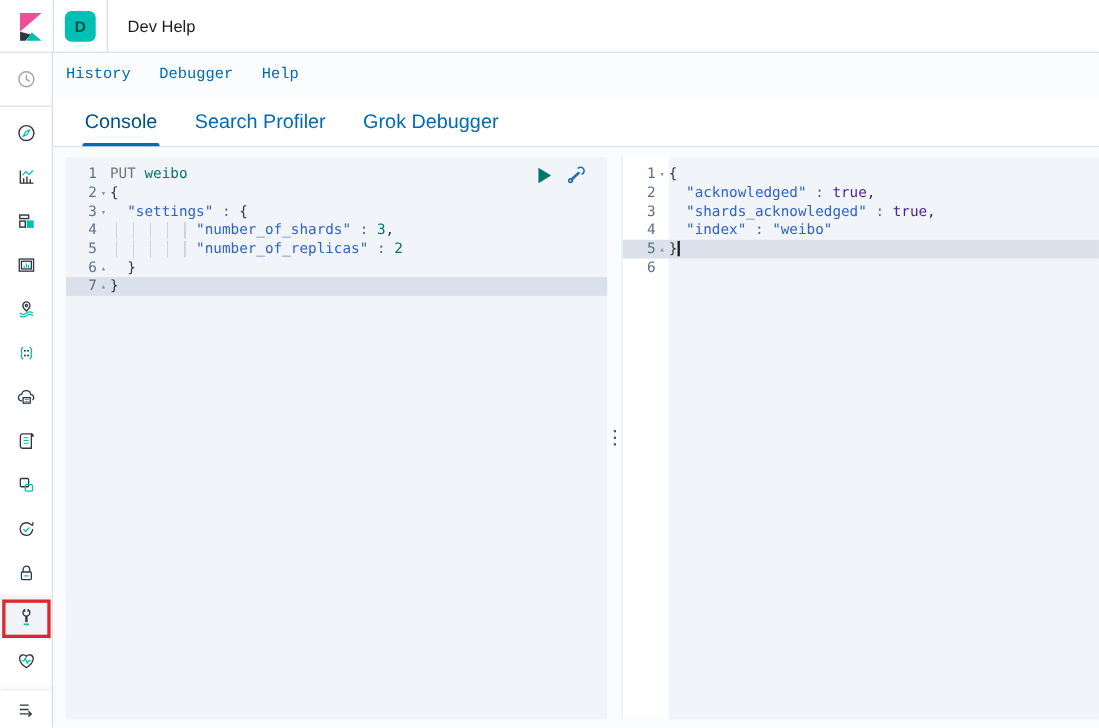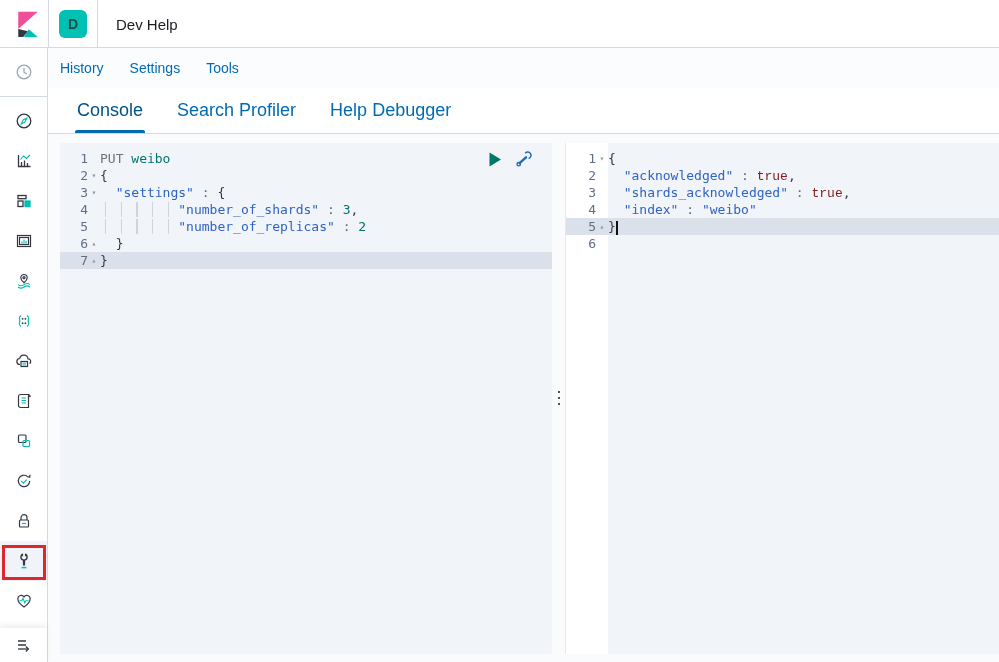--- a/index.html
+++ b/index.html
@@ -25,21 +25,21 @@
   .sidebar-bottom { position:absolute; left:0; bottom:0; width:47px; height:34px; background:#fff;
     box-shadow:0 -3px 5px rgba(52,55,65,.08); display:flex; align-items:center; justify-content:center; }
   .annotation-box { position:absolute; left:2px; top:497px; width:44px; height:35px;
     border:3px solid #e0262d; z-index:5; pointer-events:none; }
   .devtools-bg { background:#f0f3f7; }
 
   
   .main { position:absolute; left:48px; top:48px; width:951px; height:614px; background:#fafbfd; }
   .menubar { position:absolute; left:0; top:0; width:100%; height:40px; background:#fbfcfe;
     display:flex; align-items:center; padding-left:12px; gap:26px; }
-  .menu-link { color:#006bb4; font-size:14px; cursor:pointer; }
+  .menu-link { color:#006bb4; font-size:14px; cursor:pointer;font-family:Liberation Mono, monospace; }
   .tabbar { position:absolute; left:0; top:40px; width:100%; height:46px; background:#fff;
     border-bottom:1px solid #d3dae6; display:flex; padding-left:27px; gap:30px; }
   .tab { position:relative; height:100%; display:flex; align-items:center; font-size:18px;
     color:#006bb4; cursor:pointer; padding:0 2px; }
   .tab.active { color:#00518a; font-weight:500; }
   .tab.active::after { content:''; position:absolute; left:0; right:0; bottom:0; height:3px;
     background:#006bb4; border-radius:2px 2px 0 0; }
 
   
   .workspace { position:absolute; left:0; top:86px; width:951px; height:528px; background:#fafbfd; }
@@ -53,21 +53,21 @@
   .code-line.active { background:#dbe1ea; }
   .gut { display:flex; align-items:center; flex:0 0 40px; }
   .panel-resp .gut { flex:0 0 42px; }
   .lnum { flex:1; text-align:right; color:#5f7086; }
   .fold { width:12px; text-align:center; font-size:8px; color:#8c96a6; cursor:pointer; }
   .code { white-space:pre; flex:1; color:#343741; }
   .tok-method { color:#737373; }
   .tok-url { color:#00756b; }
   .tok-string { color:#2f63c4; }
   .tok-number { color:#00716b; }
-  .tok-bool { color:#7f1d1d;font-family:Liberation Mono, monospace; }
+  .tok-bool { color:#4c1d95; }
   .tok-colon { color:#5f6b7a; }
   .tok-punct { color:#343741; }
   .tok-plain { color:#343741; }
   .tok-indent { background-image:repeating-linear-gradient(90deg, transparent 0 5px,
     #ccd4df 5px 6.2px, transparent 6.2px 15.66px); }
   .cursor { display:inline-block; width:2px; height:14px; background:#111; vertical-align:middle;
     margin-left:0; }
 
   .editor-actions { position:absolute; top:7px; right:20px; display:flex; gap:10px; z-index:3; }
   .action-btn { width:18px; height:18px; display:flex; align-items:center; justify-content:center;
@@ -251,28 +251,28 @@
         <path d="M10.8 10.6 13.4 13l-2.6 2.4"></path>
       </svg>
       </span>
   </div>
 </div>
 
 <div class="main">
 
   <div class="menubar">
     <span class="menu-link">History</span>
-    <span class="menu-link">Settings</span>
-    <span class="menu-link">Tools</span>
+    <span class="menu-link">Debugger</span>
+    <span class="menu-link">Help</span>
   </div>
 
   <div class="tabbar">
     <div class="tab active">Console</div>
     <div class="tab">Search Profiler</div>
-    <div class="tab">Help Debugger</div>
+    <div class="tab">Grok Debugger</div>
   </div>
 
   <div class="workspace">
 
     <div class="panel panel-req">
       <div class="editor-actions">
         <div class="action-btn">
           <svg width="14" height="15" viewBox="0 0 14 15">
             <polygon points="1.5,0.5 13,7.5 1.5,14.5" fill="#01776c"></polygon>
           </svg>

